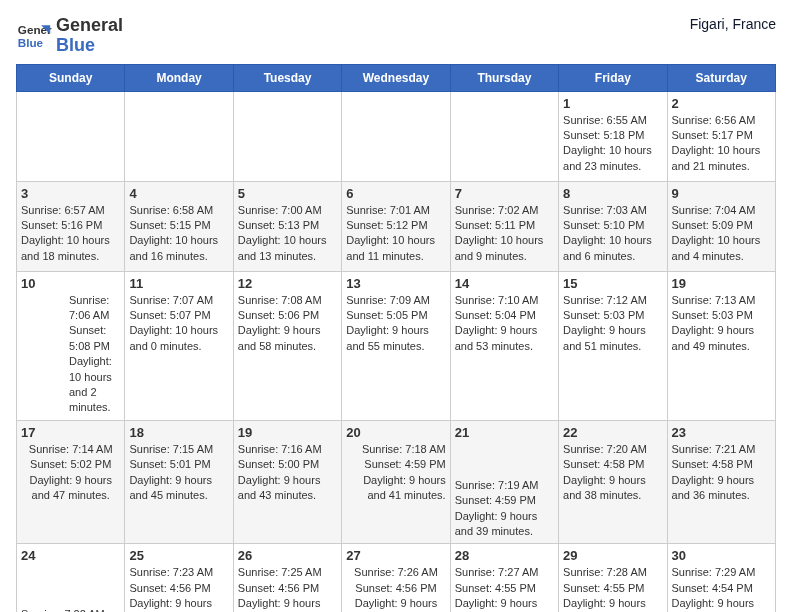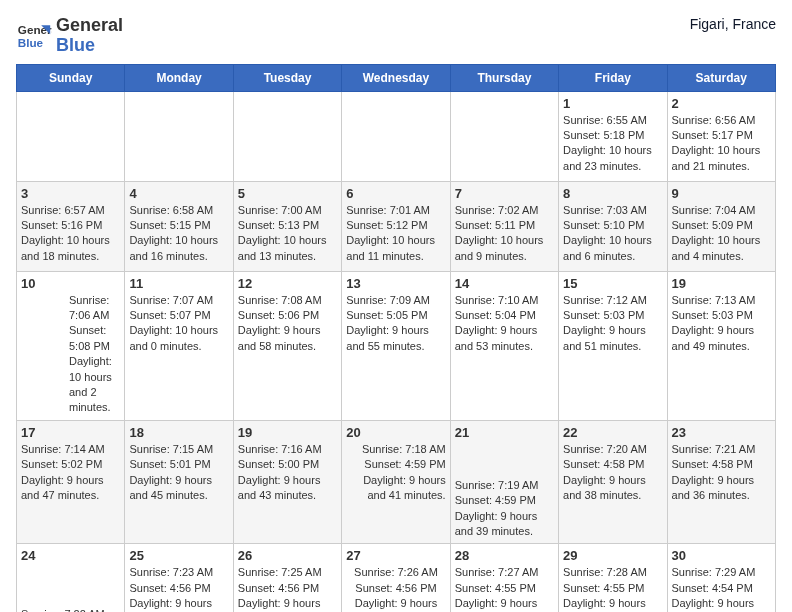--- a/index.html
+++ b/index.html
@@ -225,21 +225,21 @@
         <td>
           <span class="day-number">19</span>
           <div class="day-info" style="white-space: pre-line;">Sunrise: 7:13 AM
 Sunset: 5:03 PM
 Daylight: 9 hours and 49 minutes.</div>
         </td>
       </tr>
       <tr>
         <td>
           <span class="day-number">17</span>
-          <div class="day-info" style="white-space: pre-line;">Sunrise: 7:14 AM
+          <div class="day-info" style="white-space: pre-line; text-align: center;">Sunrise: 7:14 AM
 Sunset: 5:02 PM
 Daylight: 9 hours and 47 minutes.</div>
         </td>
         <td>
           <span class="day-number">18</span>
           <div class="day-info" style="white-space: pre-line;">Sunrise: 7:15 AM
 Sunset: 5:01 PM
 Daylight: 9 hours and 45 minutes.</div>
         </td>
         <td>

